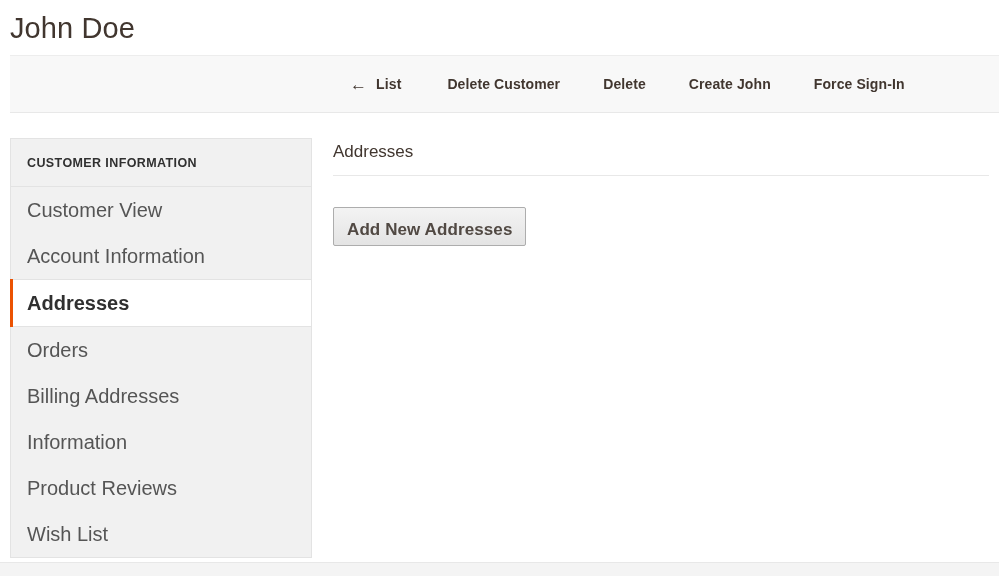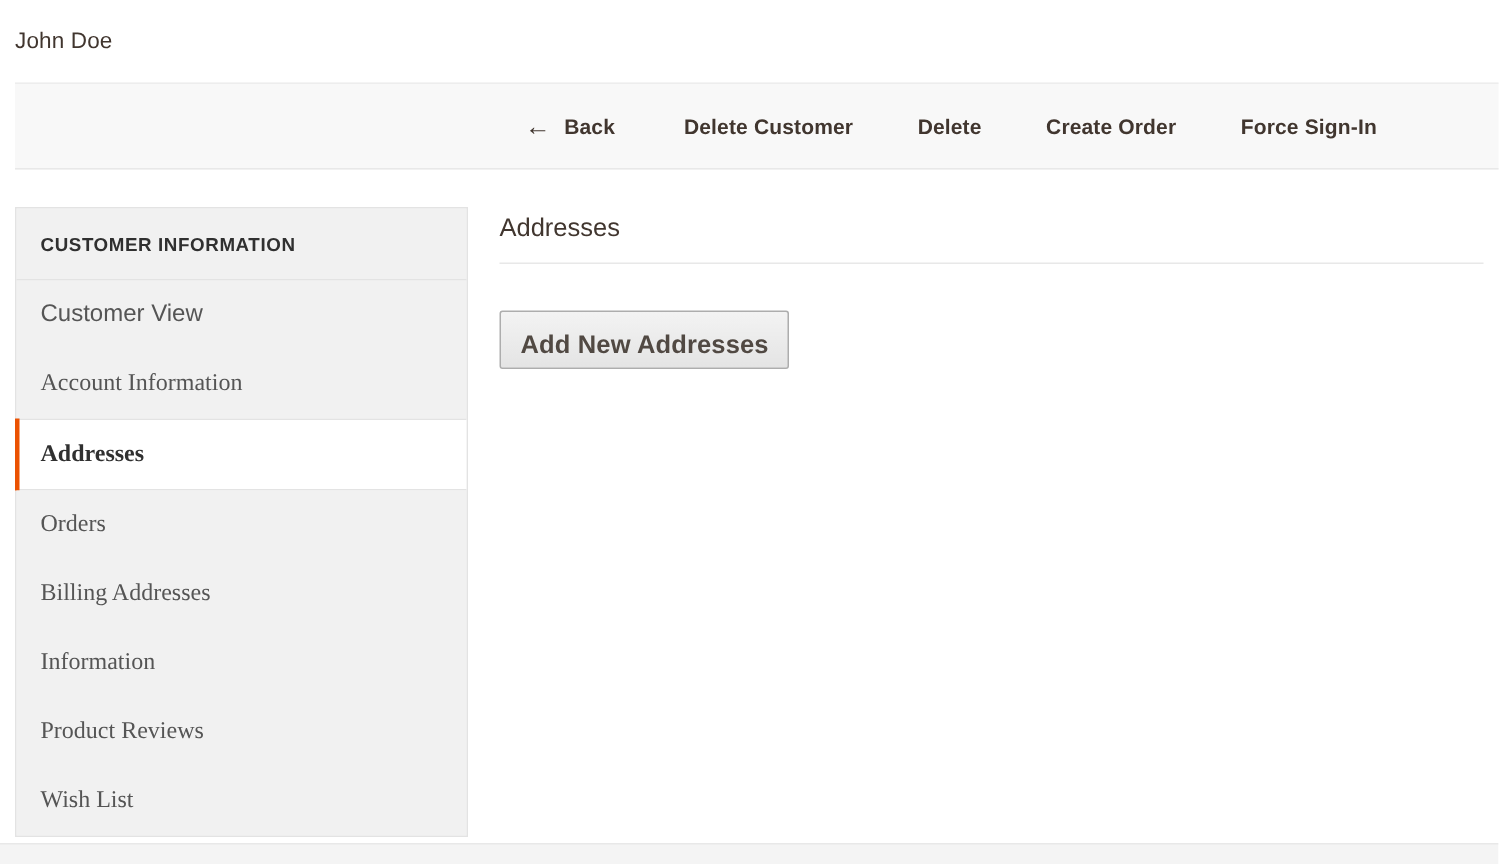--- a/index.html
+++ b/index.html
@@ -17,21 +17,21 @@
     overflow: hidden;
     position: relative;
   }
 
   
   .page-title-wrap {
     padding: 14px 0 0 10px;
     height: 55px;
   }
   .page-title {
-    font-size: 15px;
+    font-size: 29px;
     font-weight: 400;
     color: #41362f;
     line-height: 28px;
     margin: 0;
     letter-spacing: 0.1px;
   }
 
   
   .page-actions {
     position: absolute;
@@ -104,27 +104,27 @@
     background: #f1f1f1;
   }
   .side-nav-items {
     list-style: none;
     margin: 0;
     padding: 0;
   }
   .side-nav-item {
     position: relative;
     padding: 14px 16px 14px 16px;
-    font-size: 16px;
+    font-size: 20px;
     color: #555555;
     cursor: pointer;
     background: #f1f1f1;
     line-height: 18px;
   }
-  .side-nav-item + .side-nav-item { margin-top: 0; font-family: Liberation Serif, serif; }
+  .side-nav-item + .side-nav-item { margin-top: 0; }
   .side-nav-item.current {
     background: #ffffff;
     color: #303030;
     font-weight: bold;
     border-top: 1px solid #e3e3e3;
     border-bottom: 1px solid #e3e3e3;
     margin-left: -1px;
     padding-left: 17px;
     box-shadow: none;
   }
@@ -188,30 +188,30 @@
 </head>
 <body>
 
 <div class="page-title-wrap">
   <h1 class="page-title">John Doe</h1>
 </div>
 
 <div class="page-actions" id="toolbar">
     <button class="action-item back">
       <span class="back-arrow">←</span>
-      <span>Back</span>
+      <span>List</span>
     </button>
     <button class="action-item">
       <span>Delete Customer</span>
     </button>
     <button class="action-item">
       <span>Delete</span>
     </button>
     <button class="action-item">
-      <span>Create Order</span>
+      <span>Create John</span>
     </button>
     <button class="action-item">
       <span>Force Sign-In</span>
     </button>
   </div>
 
 <div class="main-columns">
 
   <nav class="side-nav">
     <div class="side-nav-title">CUSTOMER INFORMATION</div>

